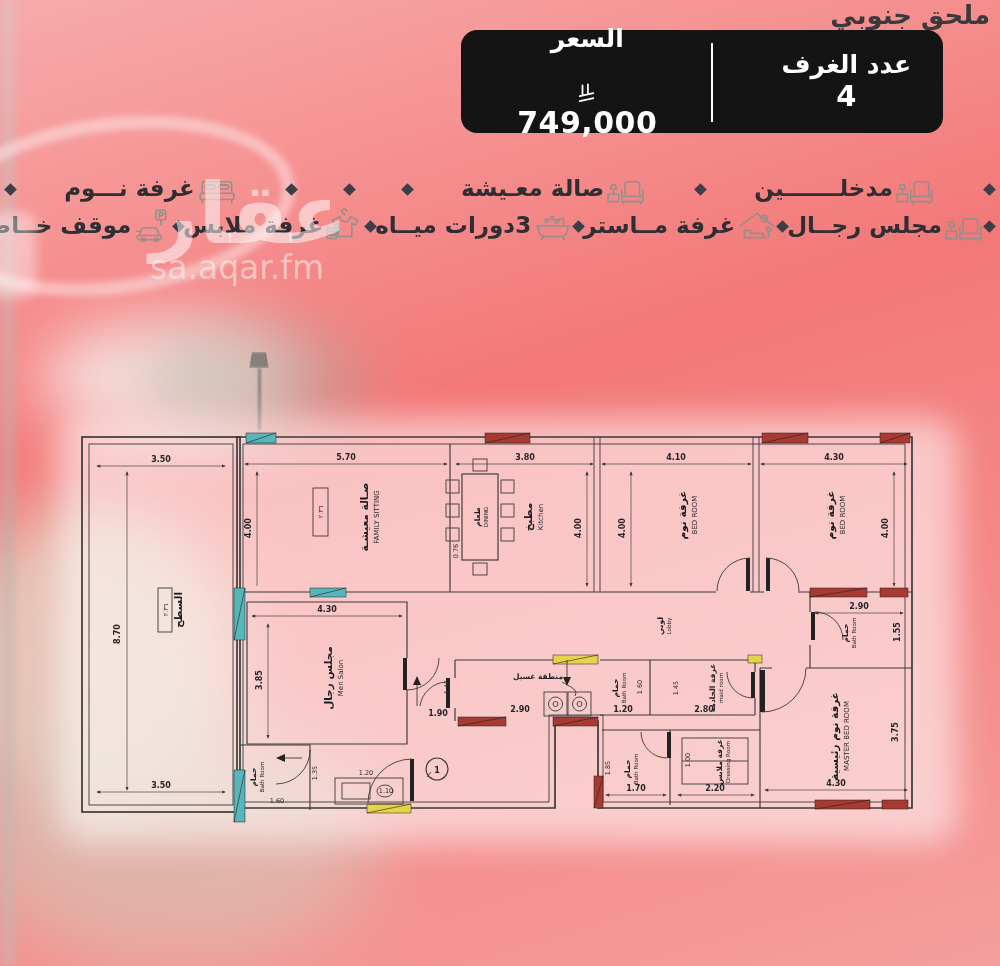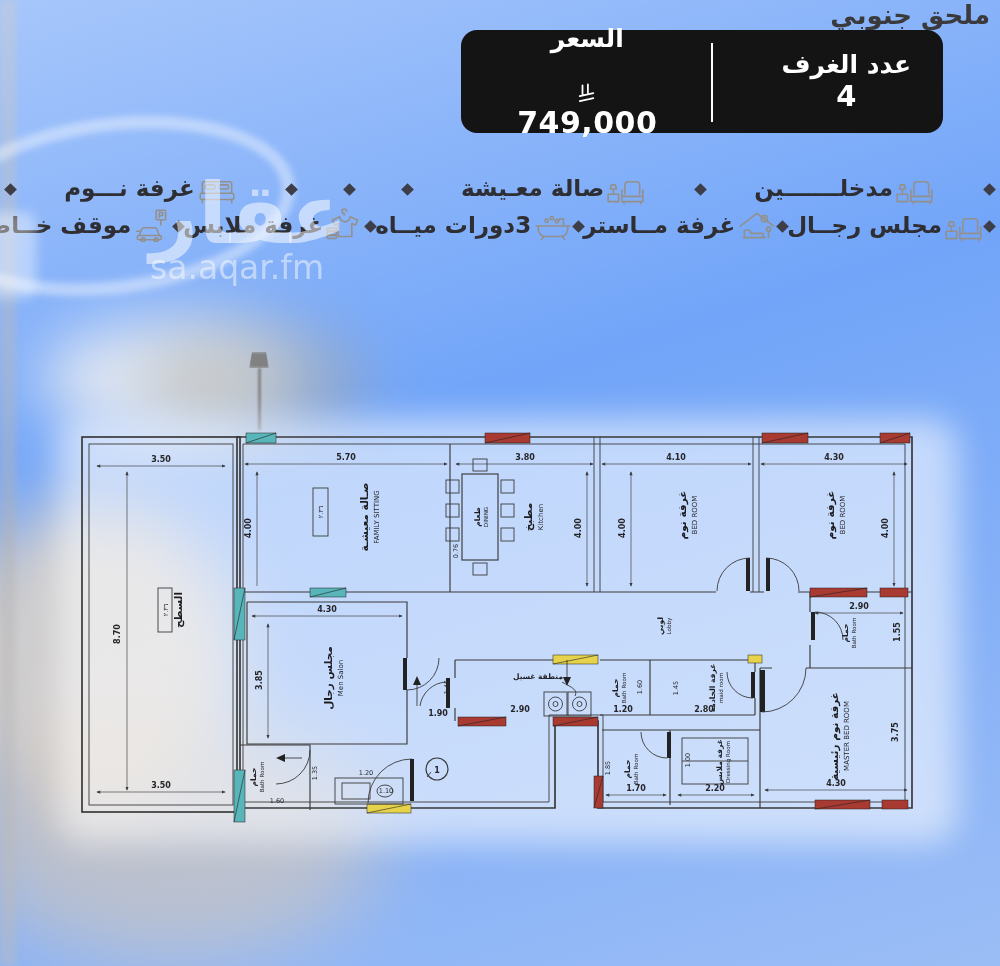--- a/index.html
+++ b/index.html
@@ -1,17 +1,17 @@
 <!DOCTYPE html>
 <html lang="ar"><head>
 <meta charset="utf-8">
 <style>
   html,body{margin:0;padding:0;}
   body{width:1000px;height:966px;overflow:hidden;font-family:"DejaVu Sans",sans-serif;}
-  .stage{position:relative;width:1000px;height:966px;background:#3b82f6;overflow:hidden;}
+  .stage{position:relative;width:1000px;height:966px;background:#ef4444;overflow:hidden;}
 
   
   .blob{position:absolute;border-radius:50%;pointer-events:none;}
   .blob.plant{left:140px;top:320px;width:230px;height:120px;background:#8a8573;filter:blur(28px);opacity:.45;}
   .blob.sofa{left:-60px;top:500px;width:300px;height:320px;background:#d9c5ab;filter:blur(34px);opacity:.8;}
   .blob.floor{left:-40px;top:720px;width:420px;height:240px;background:#bfa88e;filter:blur(40px);opacity:.65;}
   .blob.ceiling{left:40px;top:320px;width:260px;height:120px;background:#f3efe9;filter:blur(30px);opacity:.8;}
   .edge-strip{position:absolute;left:0;top:0;width:16px;height:100%;background:rgba(150,145,140,.4);filter:blur(3px);}
   .lamp-pole{position:absolute;left:258px;top:368px;width:3px;height:62px;background:#38342f;filter:blur(1px);opacity:.8;}
   .lamp-shade{position:absolute;left:249px;top:352px;width:20px;height:16px;background:#2f2c28;filter:blur(1.5px);opacity:.8;clip-path:polygon(15% 0,85% 0,100% 100%,0 100%);}

